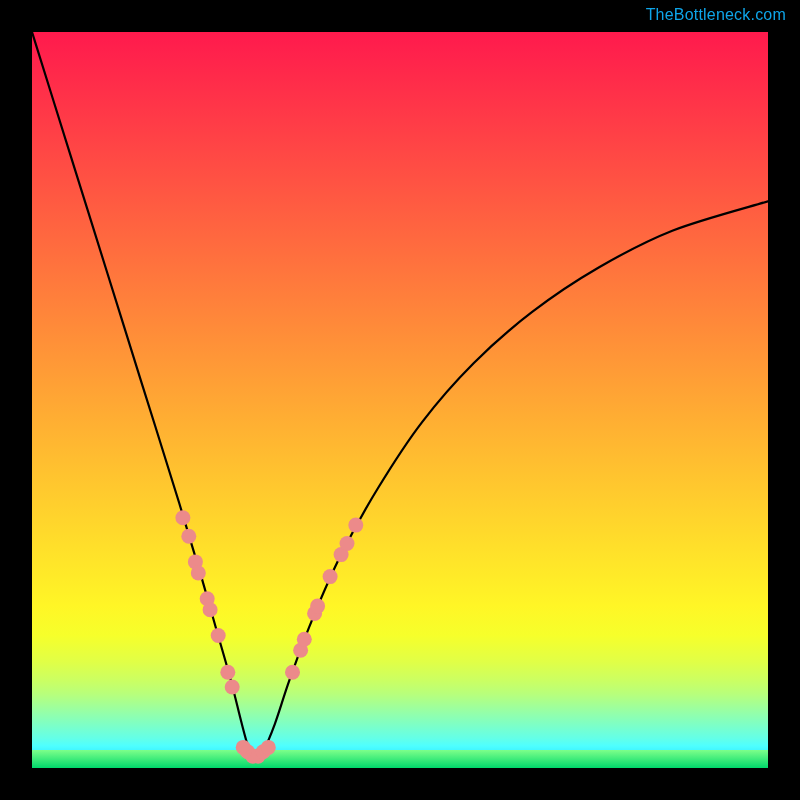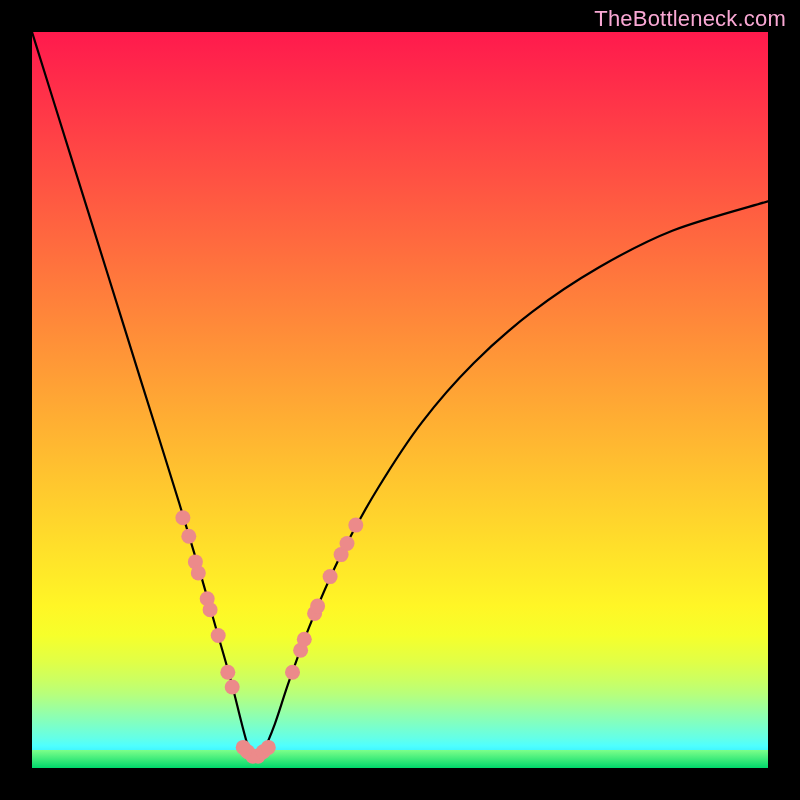--- a/index.html
+++ b/index.html
@@ -66,22 +66,22 @@
     background: linear-gradient(to bottom, #7dff8a 0%, #00d86b 100%);
   }
   .curve-svg {
     position: absolute;
     inset: 0;
   }
   .watermark {
     position: absolute;
     top: 6px;
     right: 14px;
-    color: #f9a8d4;
-    font-size: 22px;
+    color: #0ea5e9;
+    font-size: 16px;
     font-weight: 500;
     letter-spacing: 0.2px;
     user-select: none;
   }
 </style>
 </head>
 <body>
 
 <div class="frame">
   <div class="watermark">TheBottleneck.com</div>

